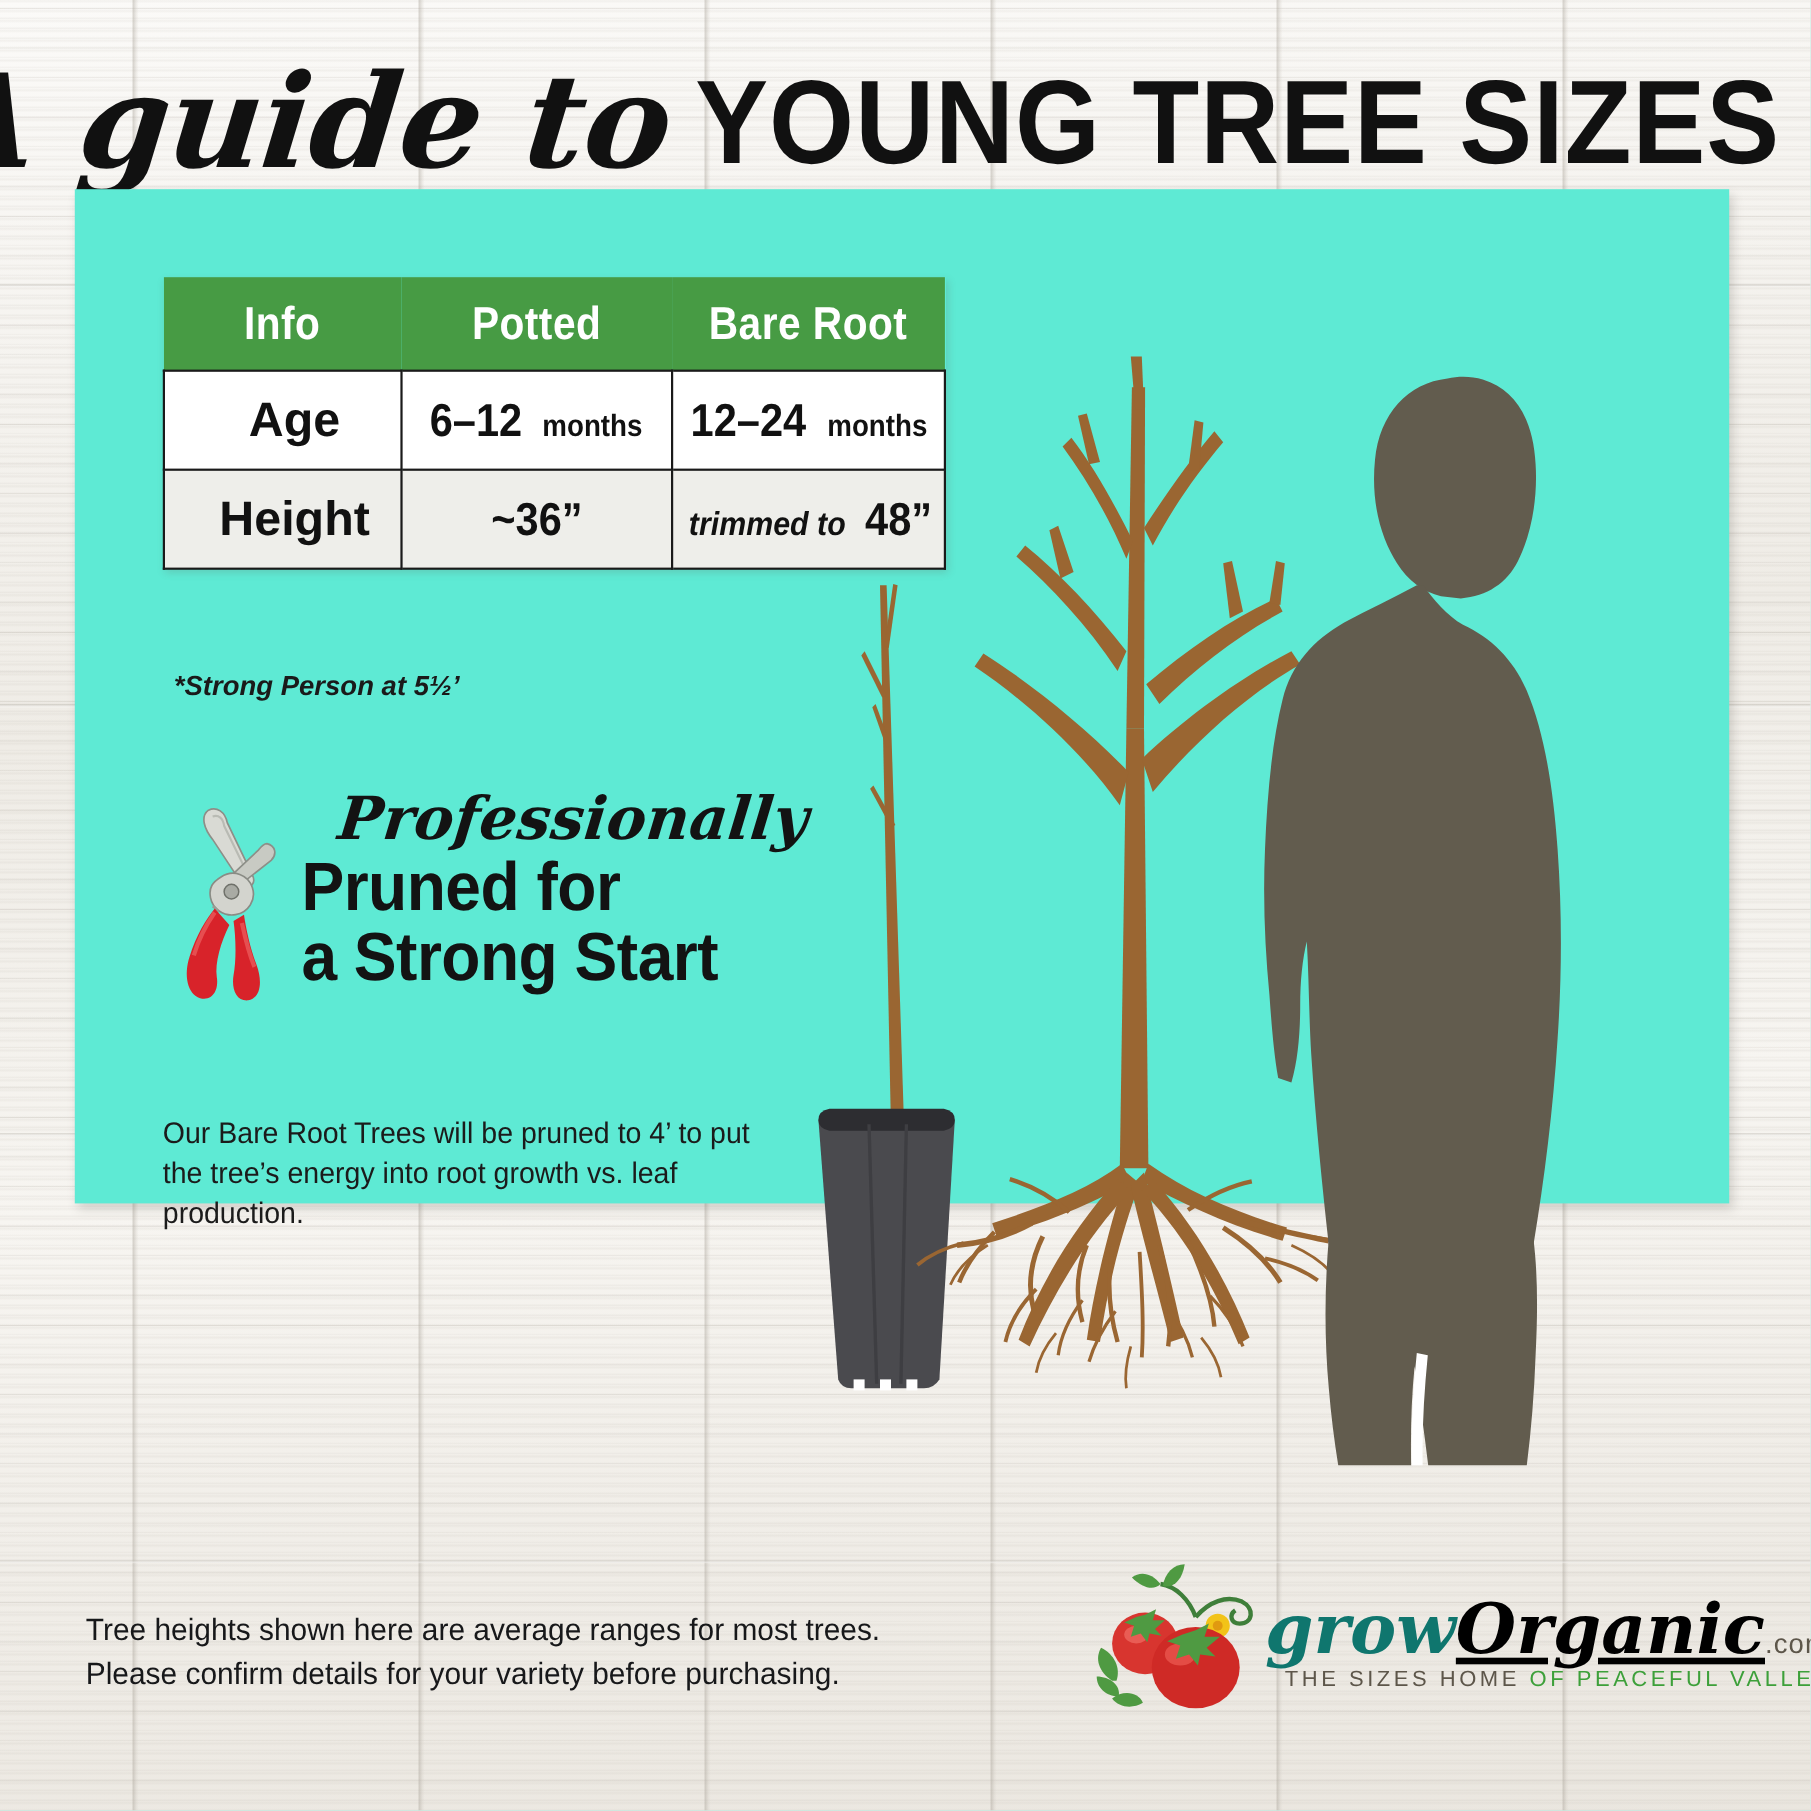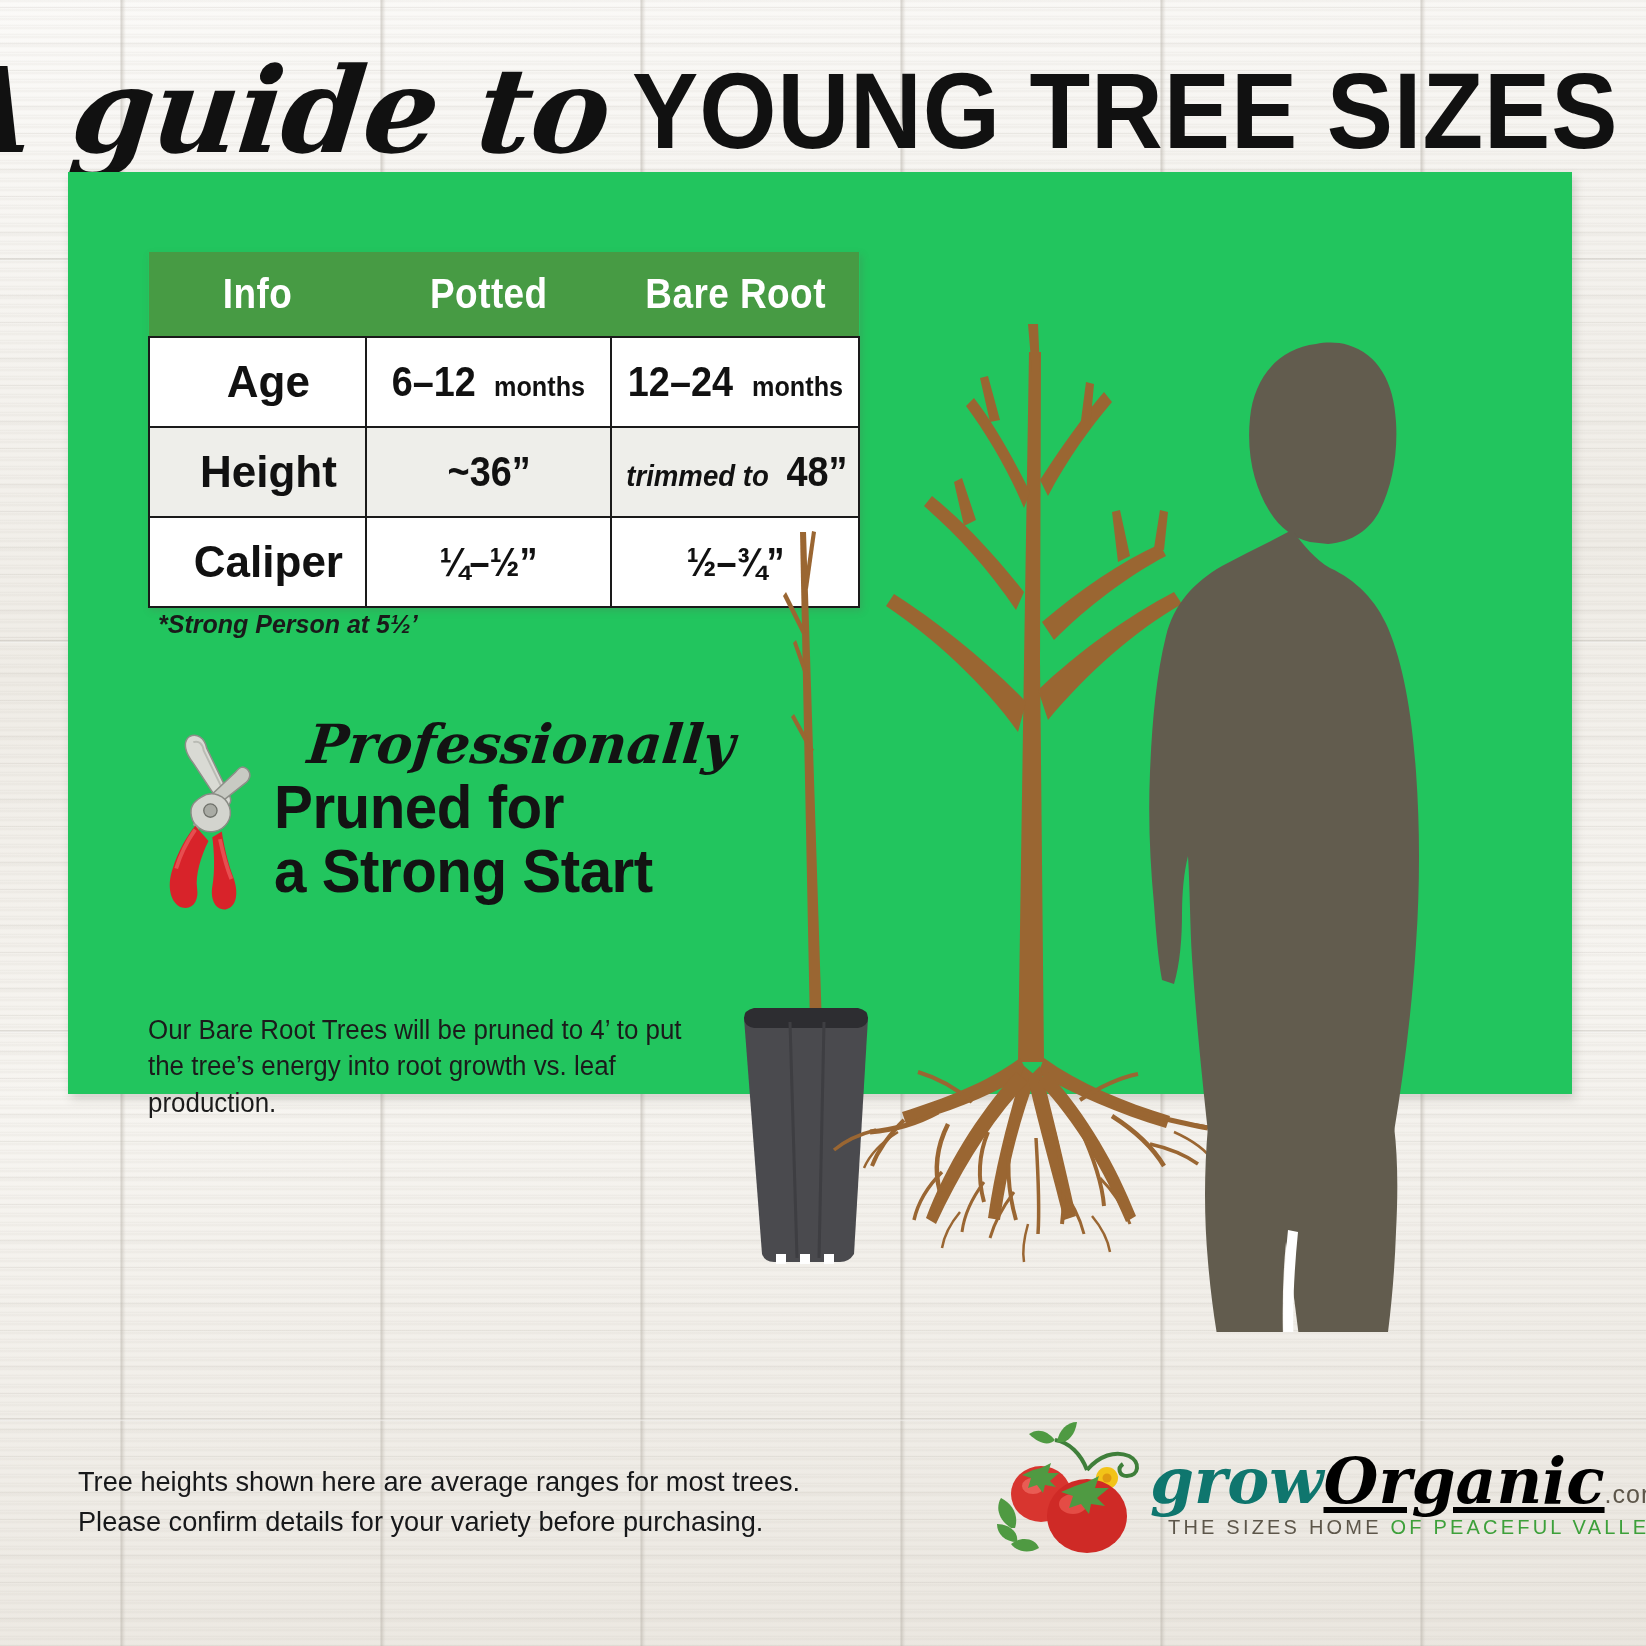--- a/index.html
+++ b/index.html
@@ -36,21 +36,21 @@
         rgba(255,255,255,0) 29px,
         rgba(255,255,255,0) 63px),
       linear-gradient(175deg,#fbfaf8 0%,#efece6 38%,#f7f5f1 62%,#eae6df 100%);
   }
   .plank-line{position:absolute;left:0;right:0;height:3px;
     background:linear-gradient(180deg,rgba(150,144,133,.30),rgba(255,255,255,.55));}
 
   
   .card{
     position:absolute;left:68px;top:172px;width:1504px;height:922px;
-    background:#22c55e;
+    background:#5eead4;
     box-shadow:3px 5px 9px rgba(90,85,78,.22);
   }
 
   
   .title{
     position:absolute;left:0;right:0;top:46px;height:130px;
     display:flex;align-items:center;justify-content:center;
     white-space:nowrap;
   }
   .title .script{
@@ -210,33 +210,20 @@
               <span class="big">~36”</span>
             </div>
           </td>
           <td class="col3">
             <div class="cellwrap">
               <span class="ital">trimmed to</span>
               <span class="big">48”</span>
             </div>
           </td>
         </tr>
-        <tr>
-          <td class="rowhead">Caliper</td>
-          <td class="col2">
-            <div class="cellwrap">
-              <span class="frac">¼–½”</span>
-            </div>
-          </td>
-          <td class="col3">
-            <div class="cellwrap">
-              <span class="frac">½–¾”</span>
-            </div>
-          </td>
-        </tr>
       </tbody>
     </table>
 
     <div class="footnote">*Strong Person at 5½’</div>
 
     <div class="prune-wrap">
       <svg class="shears" viewBox="0 0 140 200">
 
         <path d="M40 10 C48 6 56 12 58 22 L82 72 C86 80 80 86 73 82 L44 38 C36 28 32 16 40 10 Z" fill="#d9dad4" stroke="#8d8f88" stroke-width="1.6"></path>
         <path d="M44 16 C50 14 54 18 55 25 L78 72" fill="none" stroke="#b9bbb4" stroke-width="2"></path>

